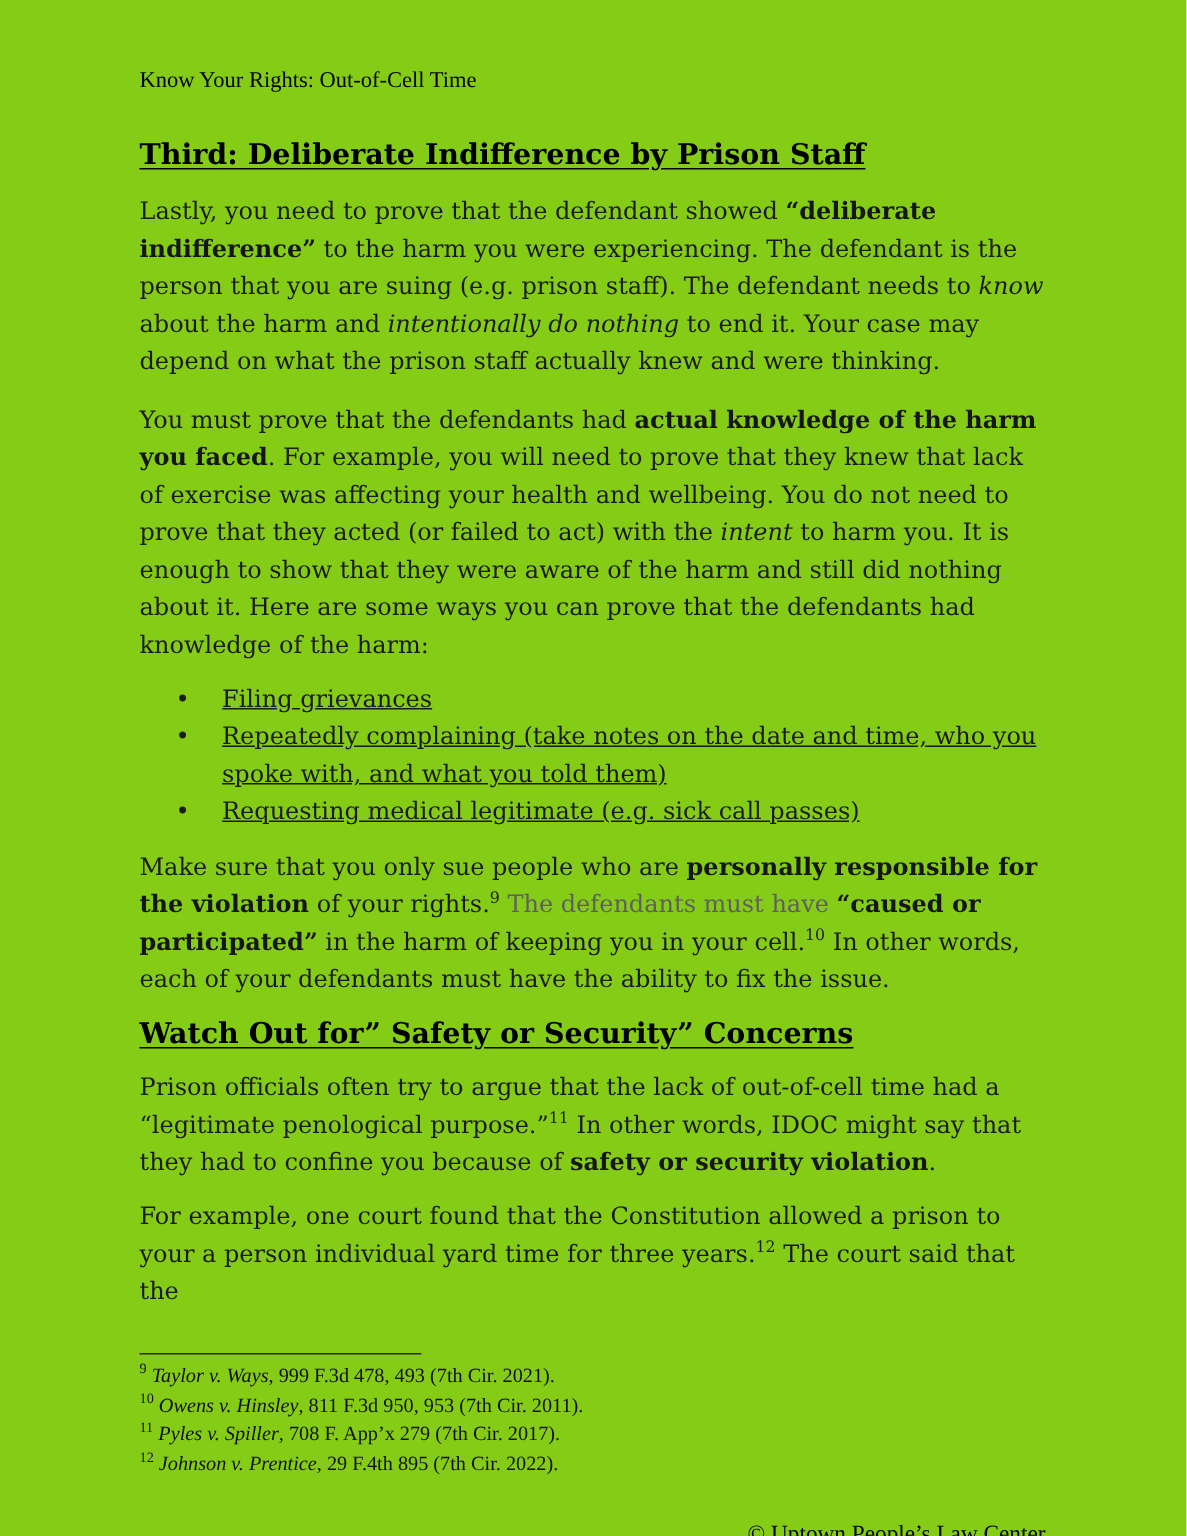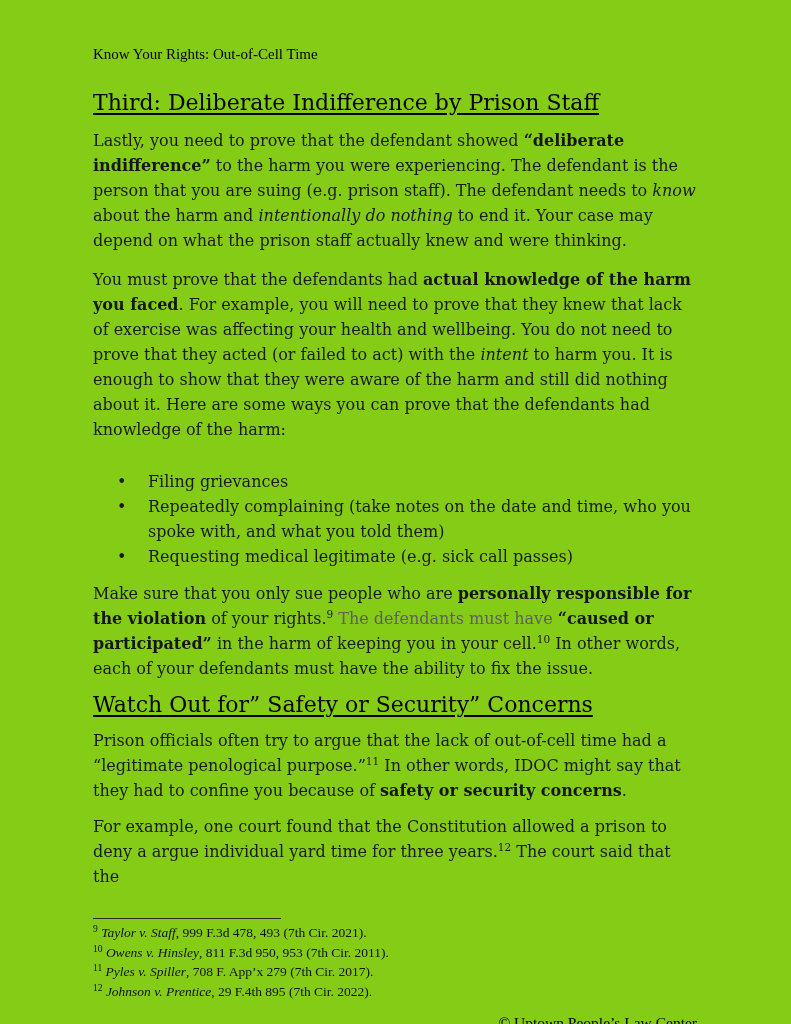--- a/index.html
+++ b/index.html
@@ -15,23 +15,23 @@
     color: #1b1b1b;
   }
   .doc-header {
     font-family: "Liberation Serif", serif;
     font-size: 15px;
     line-height: 16px;
     color: #000000;
   }
   h1.sec-heading, h2.sec-heading {
     font-family: "DejaVu Serif", serif;
-    font-size: 22px;
+    font-size: 19px;
     line-height: 22px;
-    font-weight: normal;
+    font-weight: bold;
     color: #000000;
     text-decoration: underline;
     text-underline-offset: 3px;
     margin: 0;
   }
   h1.sec-heading { margin-top: 30px; }
   h2.sec-heading { margin-top: 13px; }
   p.body {
     font-size: 16px;
     line-height: 25px;
@@ -42,22 +42,23 @@
   strong { font-weight: bold; color: #161616; }
   em { font-style: italic; margin-top: 36px; }
   .gray-run { color: #5f5f5f; }
   sup.fnref {
     font-size: 10.5px;
     vertical-align: super;
     line-height: 0;
   }
   ul.bullet-list {
     list-style: none;
-    margin: 27px 0 0 0;
+    margin: 11px 0 0 0;
     padding: 0;
+    text-decoration: underline;
   }
   ul.bullet-list li {
     position: relative;
     padding-left: 55px;
     font-size: 16px;
     line-height: 25px;
   }
   ul.bullet-list li::before {
     content: "\2022";
     position: absolute;
@@ -110,28 +111,28 @@
   <ul class="bullet-list">
     <li>Filing grievances</li>
     <li>Repeatedly complaining (take notes on the date and time, who you spoke with, and what you told them)</li>
     <li>Requesting medical legitimate (e.g. sick call passes)</li>
   </ul>
 
   <p class="body tight"><span>Make sure that you only sue people who are </span><strong>personally responsible for the violation</strong><span> of your rights.</span><sup class="fnref">9</sup><span class="gray-run"> The defendants must have </span><strong>“caused or participated”</strong><span> in the harm of keeping you in your cell.</span><sup class="fnref">10</sup><span> In other words, each of your defendants must have the ability to fix the issue.</span></p>
 
   <h2 class="sec-heading">Watch Out for” Safety or Security” Concerns</h2>
 
-  <p class="body tight"><span>Prison officials often try to argue that the lack of out-of-cell time had a “legitimate penological purpose.”</span><sup class="fnref">11</sup><span> In other words, IDOC might say that they had to confine you because of </span><strong>safety or security concerns</strong><span>.</span></p>
+  <p class="body tight"><span>Prison officials often try to argue that the lack of out-of-cell time had a “legitimate penological purpose.”</span><sup class="fnref">11</sup><span> In other words, IDOC might say that they had to confine you because of </span><strong>safety or security violation</strong><span>.</span></p>
 
-  <p class="body tighter"><span>For example, one court found that the Constitution allowed a prison to deny a argue individual yard time for three years.</span><sup class="fnref">12</sup><span> The court said that the</span></p>
+  <p class="body tighter"><span>For example, one court found that the Constitution allowed a prison to your a person individual yard time for three years.</span><sup class="fnref">12</sup><span> The court said that the</span></p>
 
   <div class="fn-rule"></div>
 
   <div class="footnotes">
-    <p class="footnote"><sup class="fnmark">9</sup> <em>Taylor v. Staff</em><span>, 999 F.3d 478, 493 (7th Cir. 2021).</span></p>
+    <p class="footnote"><sup class="fnmark">9</sup> <em>Taylor v. Ways</em><span>, 999 F.3d 478, 493 (7th Cir. 2021).</span></p>
     <p class="footnote"><sup class="fnmark">10</sup> <em>Owens v. Hinsley</em><span>, 811 F.3d 950, 953 (7th Cir. 2011).</span></p>
     <p class="footnote"><sup class="fnmark">11</sup> <em>Pyles v. Spiller</em><span>, 708 F. App’x 279 (7th Cir. 2017).</span></p>
     <p class="footnote"><sup class="fnmark">12</sup> <em>Johnson v. Prentice</em><span>, 29 F.4th 895 (7th Cir. 2022).</span></p>
   </div>
 
   <div class="doc-footer">© Uptown People’s Law Center</div>
 
 </div>
 
 </body></html>

